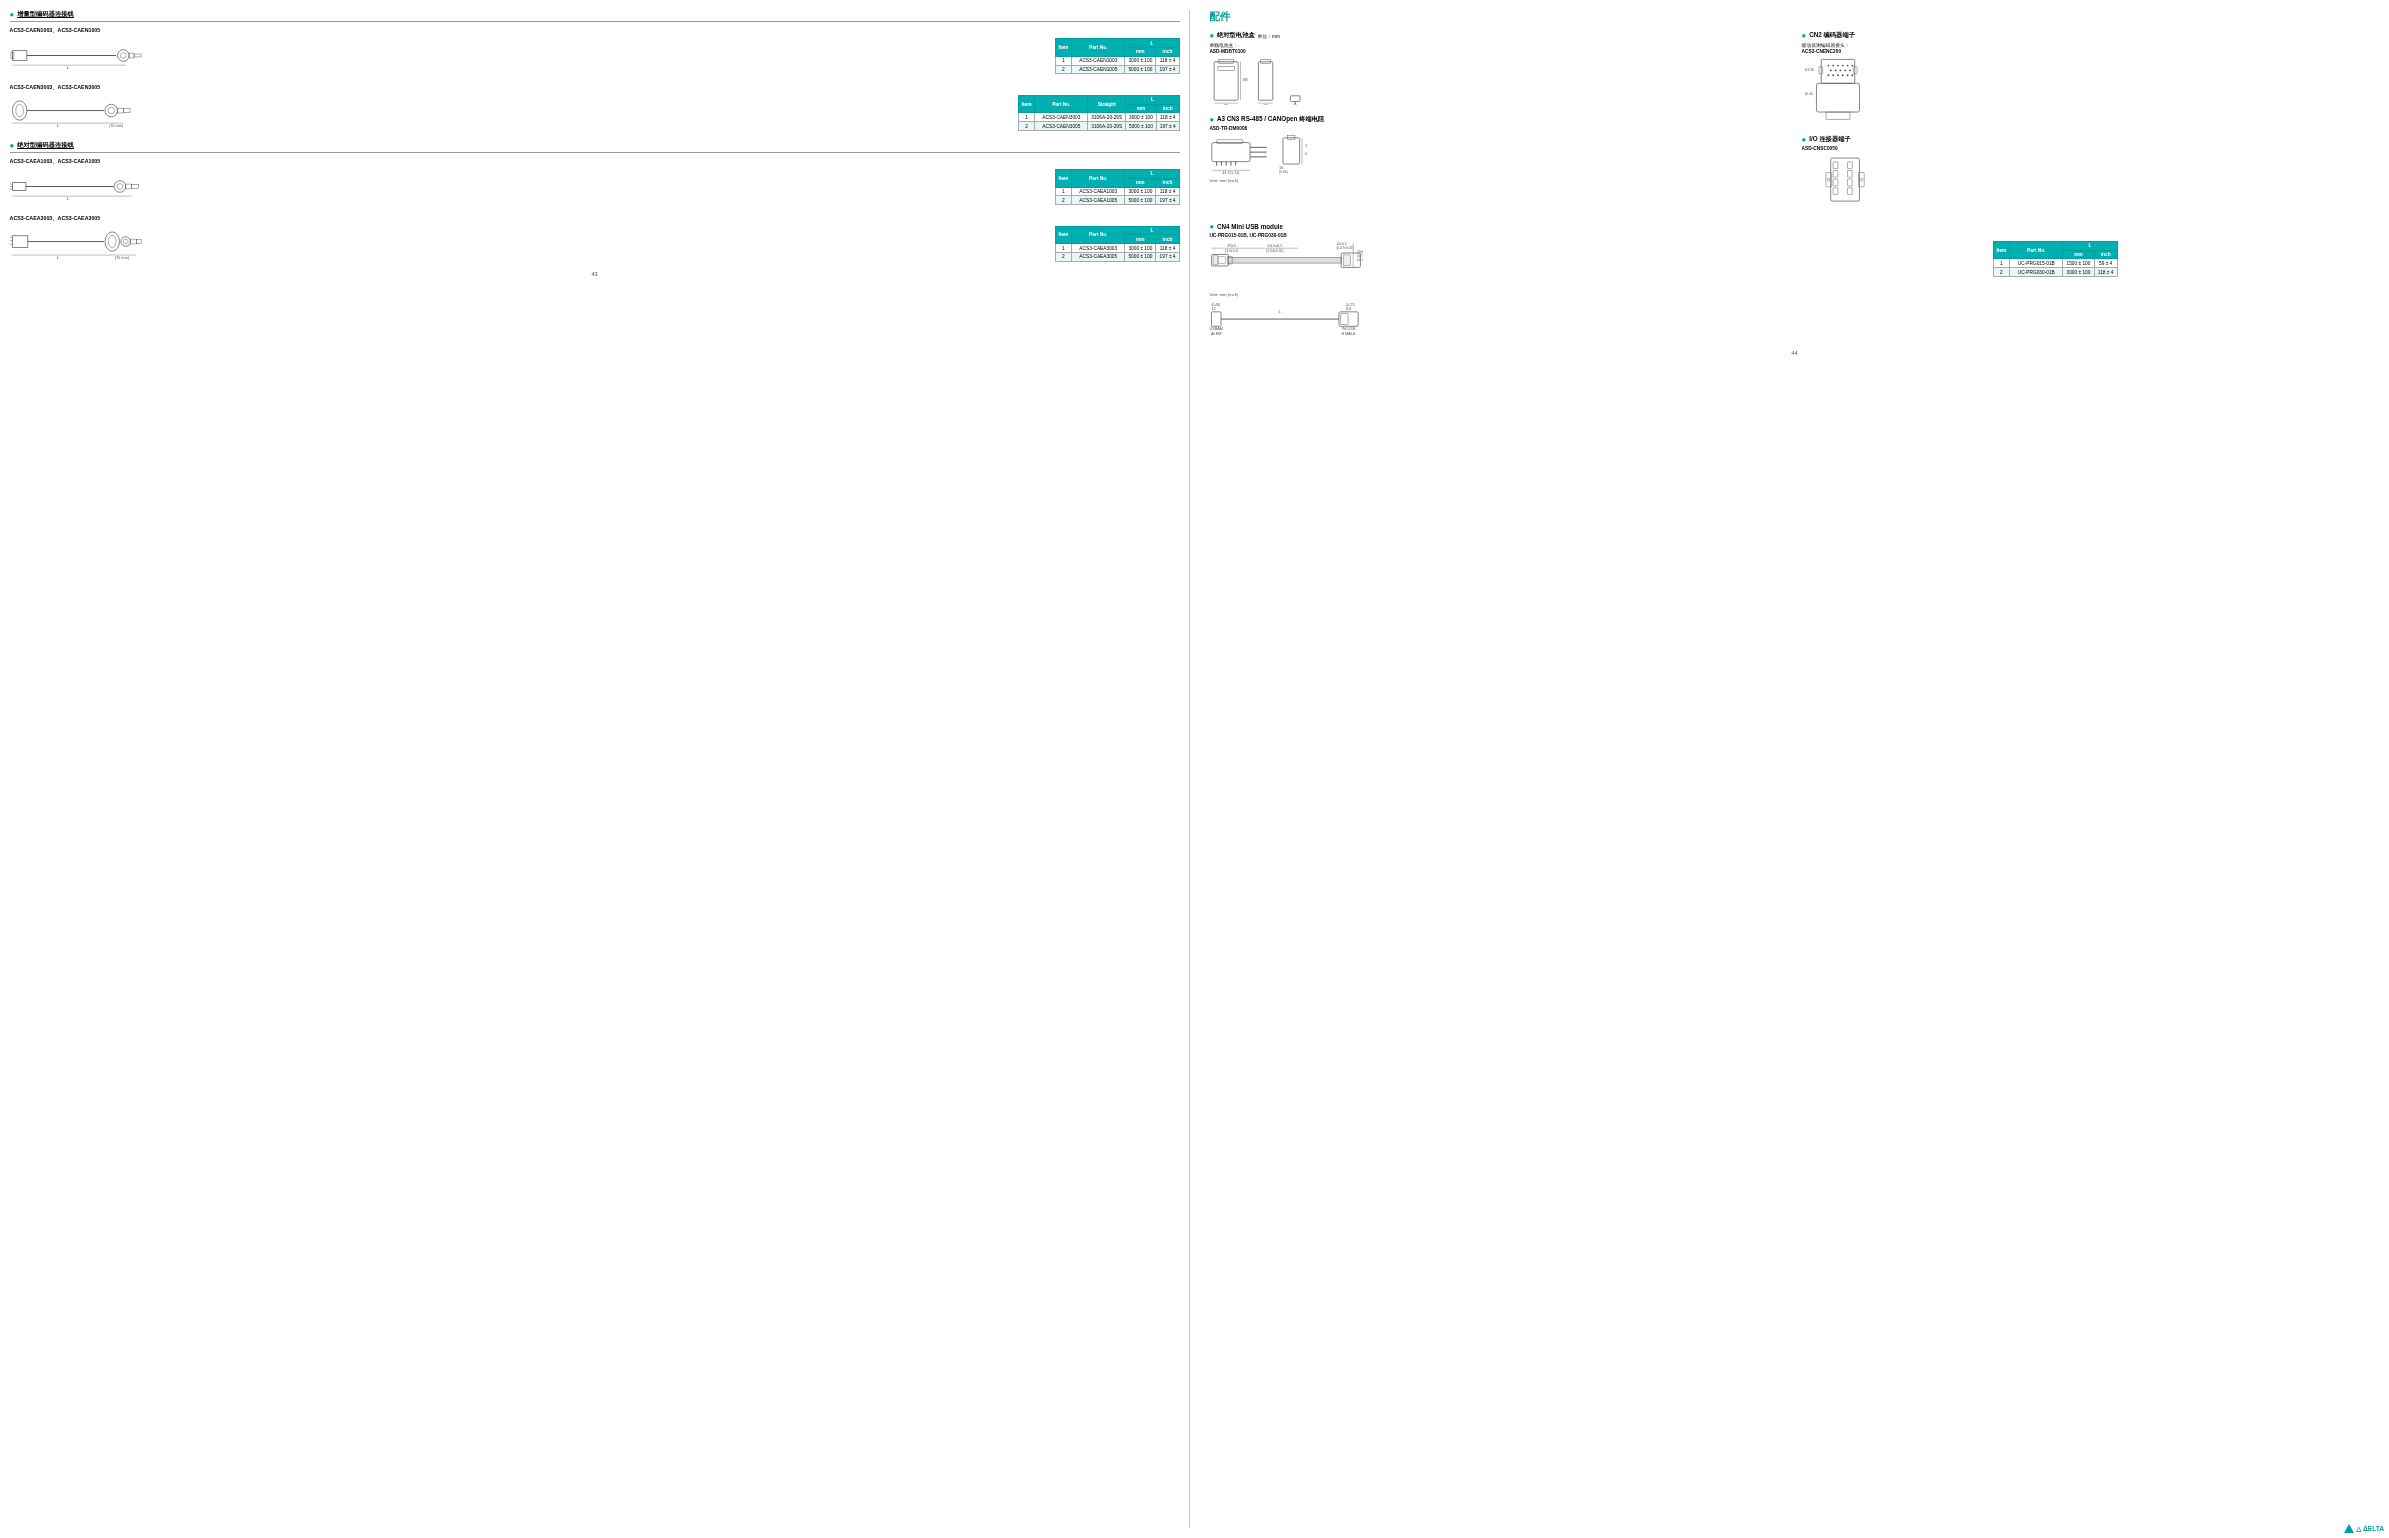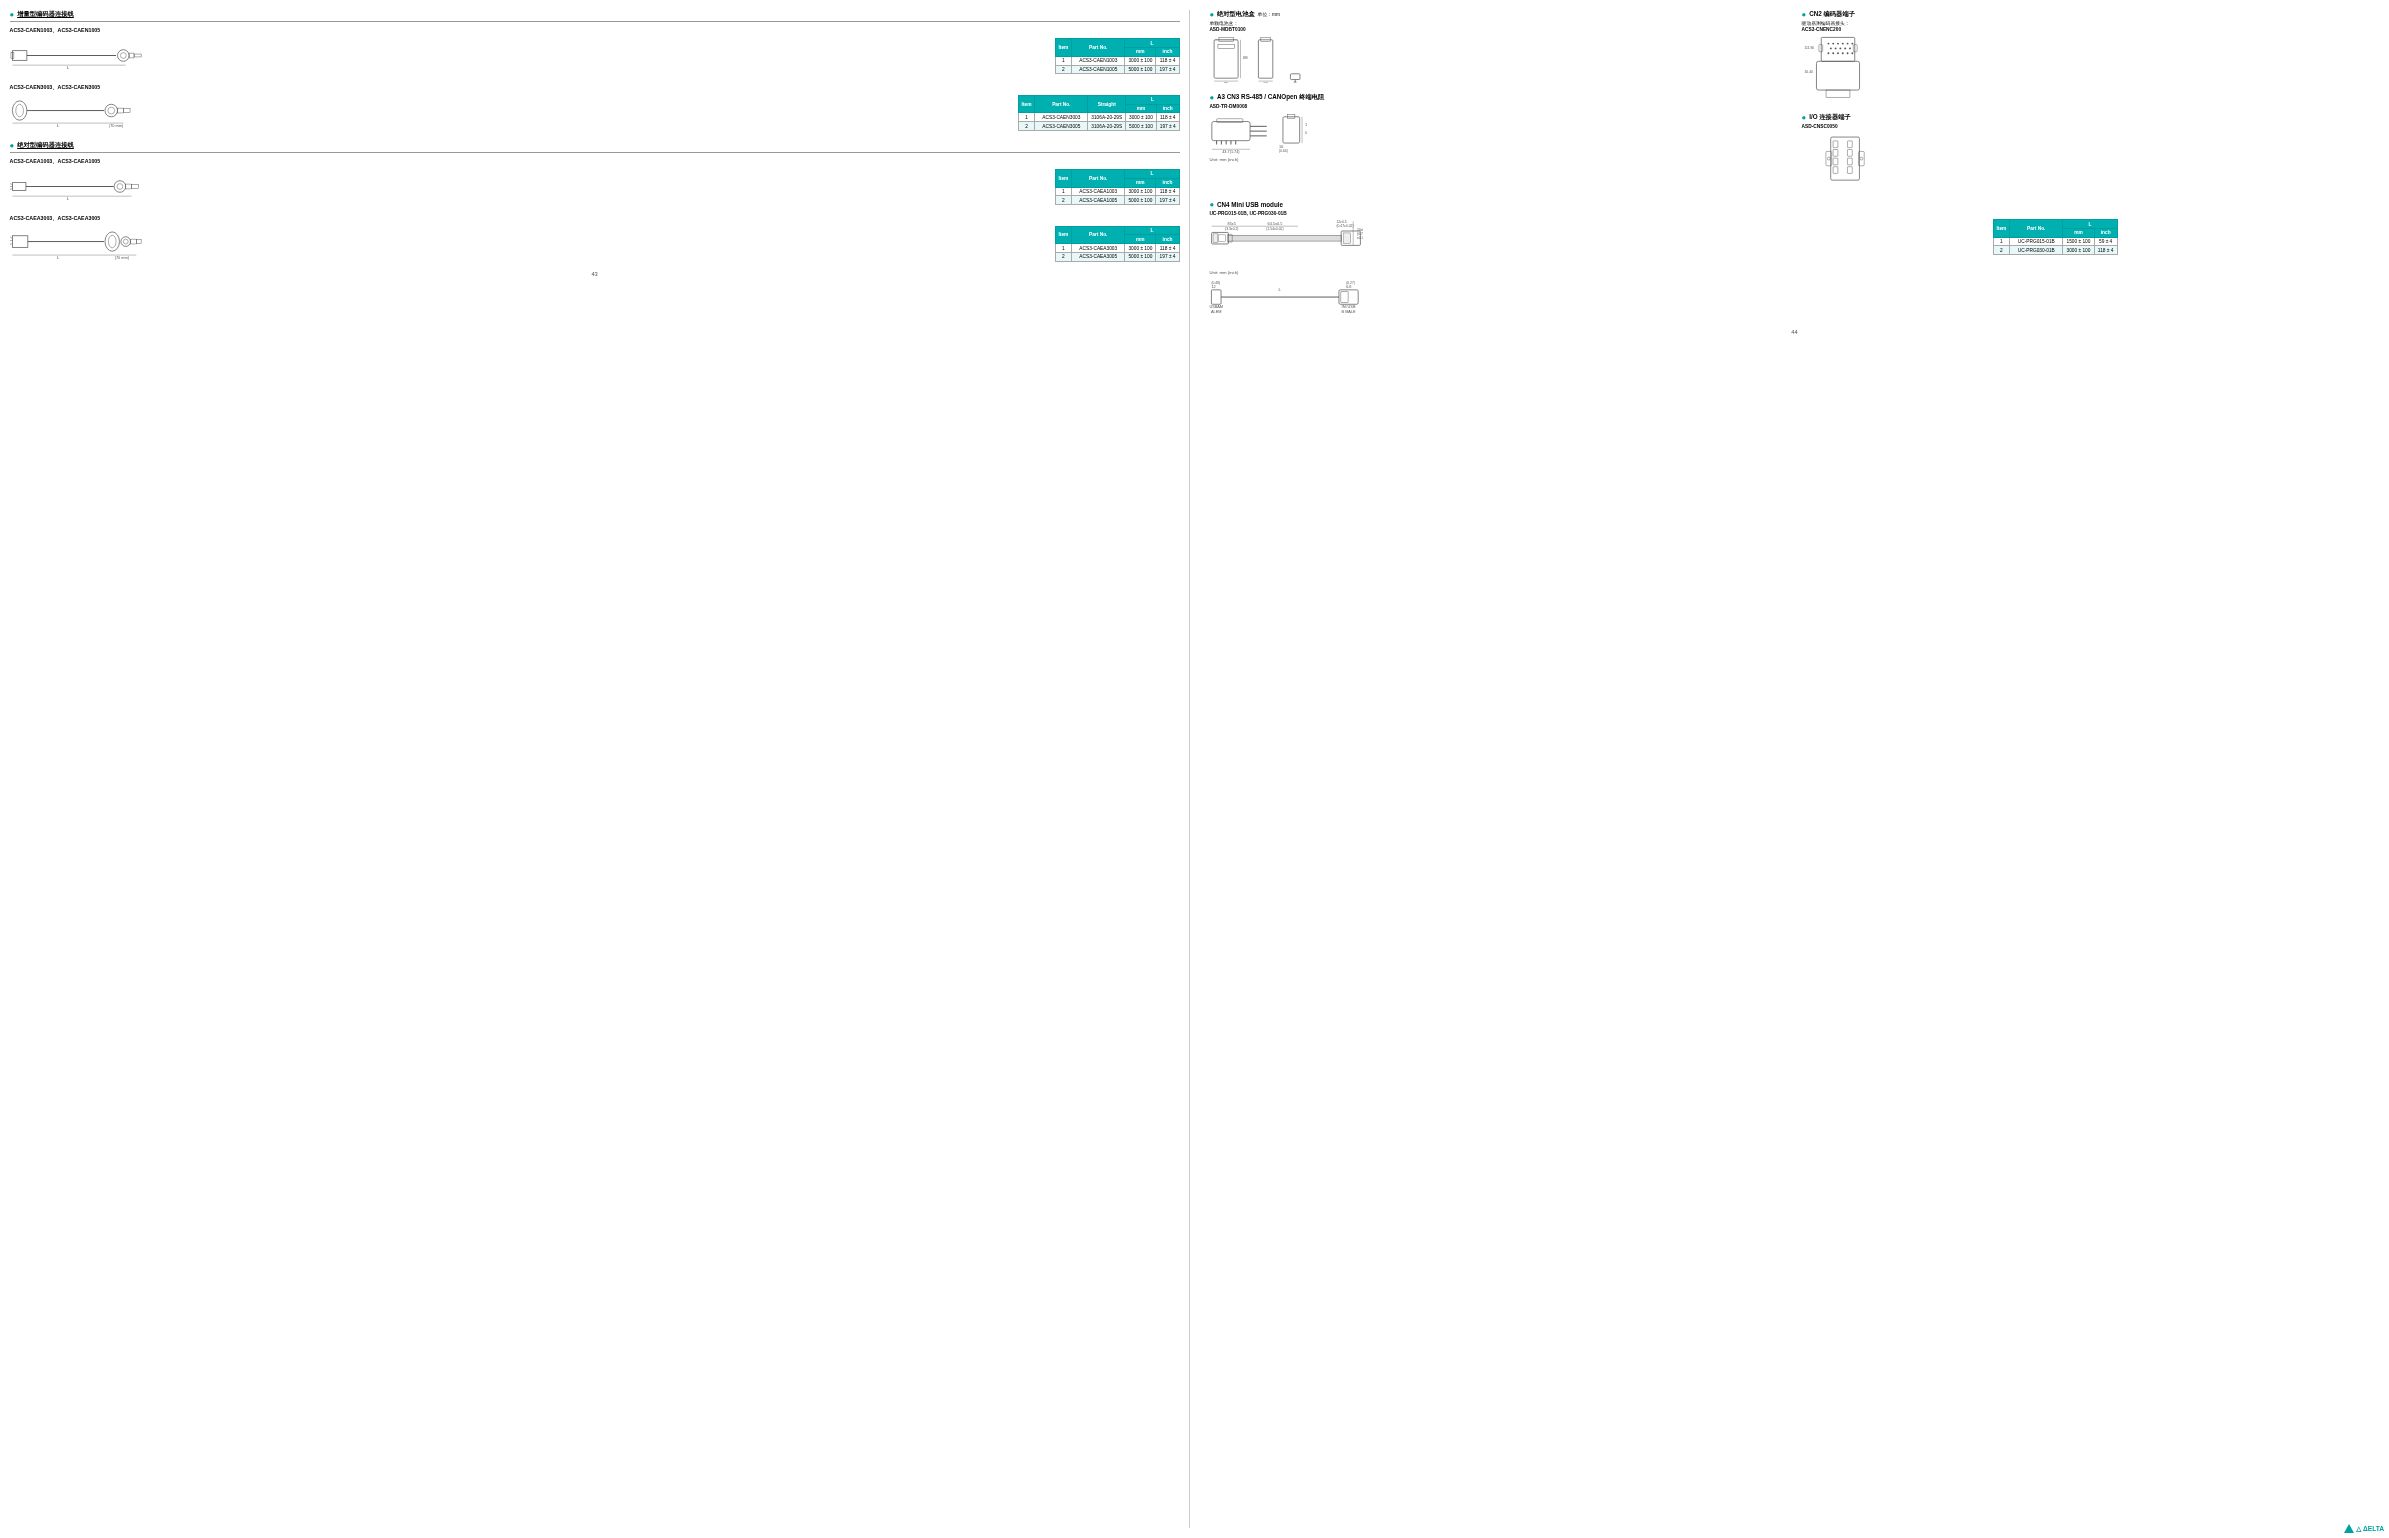--- a/index.html
+++ b/index.html
@@ -389,20 +389,21 @@
               </tbody>
           </table>
         </div>
       </div>
     </div>
 
     <div class="page-number">43</div>
   </div>
 
   <div class="right-column">
+    <div class="page-header-right">配件</div>
 
     <div class="right-two-col">
 
       <div class="right-half">
 
         <div class="right-section">
           <div class="right-section-title">
             <span class="bullet">●</span>
             <span>绝对型电池盒</span>
             <span style="font-size:4.8px; font-weight:normal; color:#000;">单位：mm</span>

